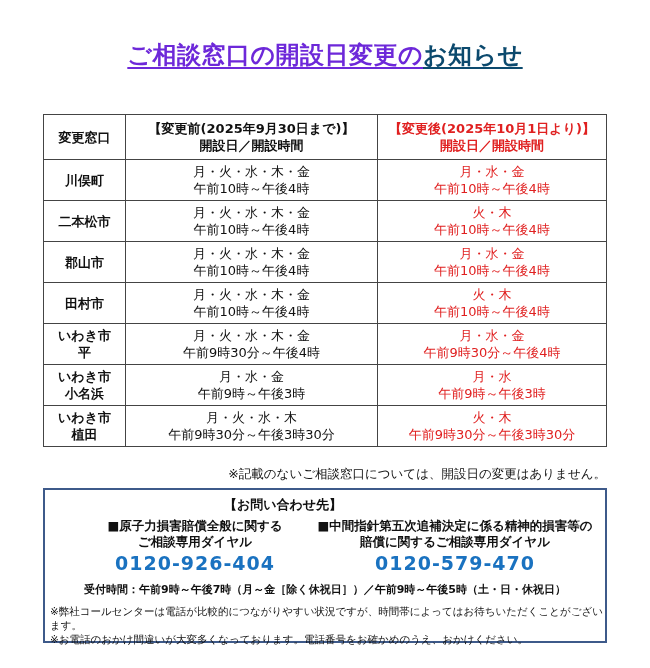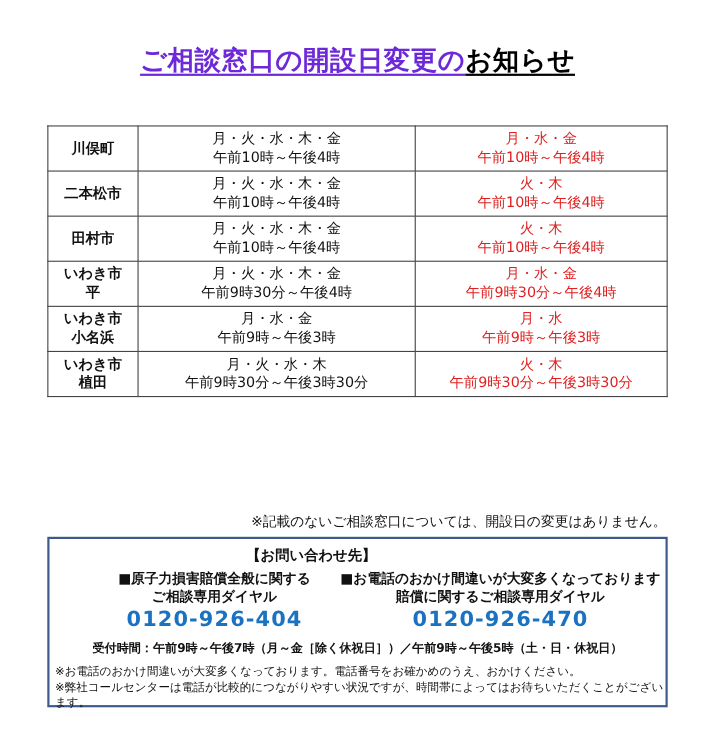--- a/index.html
+++ b/index.html
@@ -2,21 +2,21 @@
 <html><head>
 <meta charset="utf-8">
 <style>
   html, body { margin:0; padding:0; background:#ffffff; }
   body { width:650px; height:668px; position:relative; overflow:hidden;
          font-family:"DejaVu Sans", sans-serif; color:#111; }
   .title { position:absolute; left:0; top:38px; width:650px; text-align:center;
            font-size:24px; font-weight:bold; line-height:34px; letter-spacing:0.5px; }
   .title span { text-decoration:underline; text-decoration-thickness:2px; text-underline-offset:4px; }
   .title .t1 { color:#6d28d9; }
-  .title .t2 { color:#000000; }
+  .title .t2 { color:#0c4a6e; }
   table.sched { position:absolute; left:43px; top:114px; width:563px;
                 border-collapse:collapse; table-layout:fixed; }
   table.sched td { border:1.5px solid #444; text-align:center; vertical-align:middle;
                    font-size:13px; line-height:17px; padding:3px 2px; }
   table.sched col.c1 { width:82px; }
   table.sched col.c2 { width:252px; }
   table.sched col.c3 { width:229px; }
   tr.hdr td { height:38px; font-weight:bold; }
   tr.row td { height:34px; }
   td.name { font-weight:bold; font-size:14px; }
@@ -42,20 +42,31 @@
   <span class="t1">ご相談窓口の開設日変更の</span><span class="t2">お知らせ</span>
 </div>
 
 <table class="sched">
   <colgroup>
       <col class="c1">
       <col class="c2">
       <col class="c3">
     </colgroup>
   <tbody>
+      <tr class="hdr">
+    <td>変更窓口</td>
+    <td>
+      <div>【変更前(2025年9月30日まで)】</div>
+      <div>開設日／開設時間</div>
+    </td>
+    <td class="after">
+      <div>【変更後(2025年10月1日より)】</div>
+      <div>開設日／開設時間</div>
+    </td>
+  </tr>
   <tr class="row">
     <td class="name">
           <div>川俣町</div>
         </td>
     <td>
           <div>月・火・水・木・金</div>
           <div>午前10時～午後4時</div>
         </td>
     <td class="after">
           <div>月・水・金</div>
@@ -65,20 +76,33 @@
   <tr class="row">
     <td class="name">
           <div>二本松市</div>
         </td>
     <td>
           <div>月・火・水・木・金</div>
           <div>午前10時～午後4時</div>
         </td>
     <td class="after">
           <div>火・木</div>
+          <div>午前10時～午後4時</div>
+        </td>
+  </tr>
+  <tr class="row">
+    <td class="name">
+          <div>郡山市</div>
+        </td>
+    <td>
+          <div>月・火・水・木・金</div>
+          <div>午前10時～午後4時</div>
+        </td>
+    <td class="after">
+          <div>月・水・金</div>
           <div>午前10時～午後4時</div>
         </td>
   </tr>
   <tr class="row">
     <td class="name">
           <div>田村市</div>
         </td>
     <td>
           <div>月・火・水・木・金</div>
           <div>午前10時～午後4時</div>
@@ -136,22 +160,22 @@
 <div class="note">※記載のないご相談窓口については、開設日の変更はありません。</div>
 
 <div class="box">
   <div class="box-title">【お問い合わせ先】</div>
   <div class="dial left">
     <div>■原子力損害賠償全般に関する</div>
     <div>ご相談専用ダイヤル</div>
     <div class="phone">0120-926-404</div>
   </div>
   <div class="dial right">
-    <div>■お電話のおかけ間違いが大変多くなっております</div>
+    <div>■中間指針第五次追補決定に係る精神的損害等の</div>
     <div>賠償に関するご相談専用ダイヤル</div>
-    <div class="phone">0120-926-470</div>
+    <div class="phone">0120-579-470</div>
   </div>
   <div class="hours">受付時間：午前9時～午後7時（月～金［除く休祝日］）／午前9時～午後5時（土・日・休祝日）</div>
   <div class="foot">
+    <div>※弊社コールセンターは電話が比較的につながりやすい状況ですが、時間帯によってはお待ちいただくことがございます。</div>
     <div>※お電話のおかけ間違いが大変多くなっております。電話番号をお確かめのうえ、おかけください。</div>
-    <div>※弊社コールセンターは電話が比較的につながりやすい状況ですが、時間帯によってはお待ちいただくことがございます。</div>
   </div>
 </div>
 
 </body></html>

